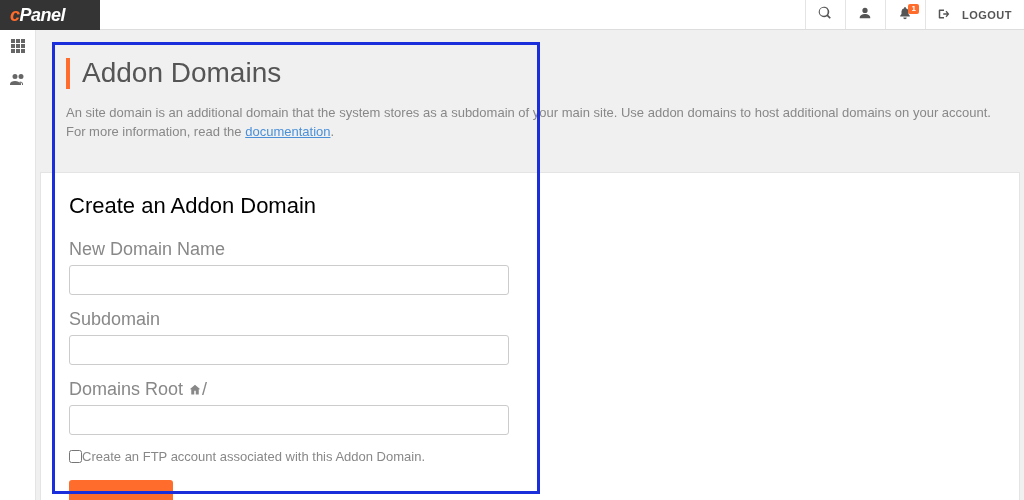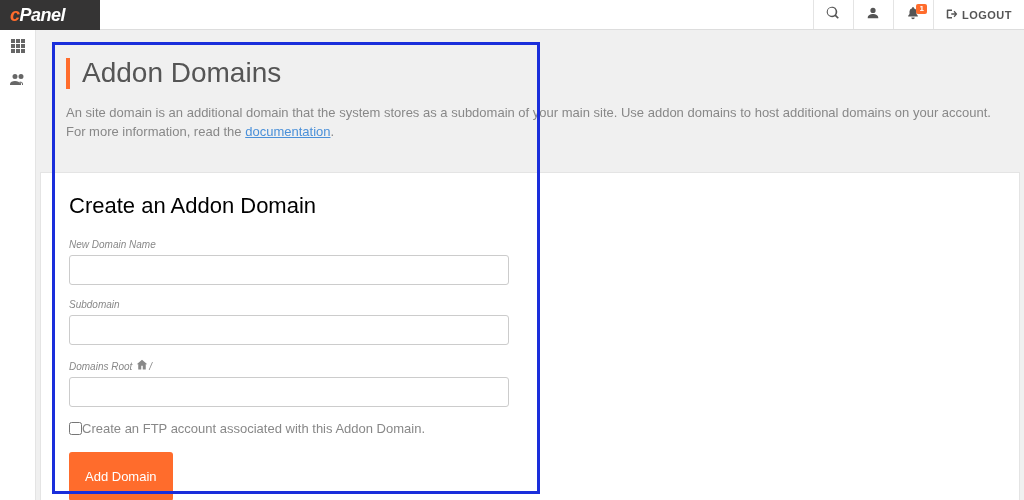--- a/index.html
+++ b/index.html
@@ -62,21 +62,21 @@
   .logout-btn {
     border-left: 1px solid #e4e4e4;
     display: flex;
     align-items: center;
     padding: 0 12px;
     font-size: 11px;
     font-weight: 600;
     letter-spacing: 0.5px;
     color: #555;
     cursor: pointer;
-    gap: 4px;
+    gap: 12px;
   }
   .logout-btn svg { width: 12px; height: 12px; fill: #555; }
 
   
   .sidebar {
     position: absolute;
     top: 30px;
     left: 0;
     width: 36px;
     bottom: 0;
@@ -129,25 +129,24 @@
     padding: 20px 28px 22px 28px;
   }
   h2 {
     font-weight: 300;
     font-size: 22px;
     color: #000000;
     margin-bottom: 20px;
   }
   .form-group { margin-bottom: 14px; }
   .form-label {
-    font-size: 10px;
+    font-size: 18px;
     color: #888;
     display: block;
     margin-bottom: 5px;
-    font-style: italic;
   }
   .form-label .home-icon svg { width: 12px; height: 12px; fill: #888; vertical-align: -1px; margin: 0 1px; }
   .form-label .slash { color: #888; }
   .form-input {
     width: 440px;
     height: 30px;
     border: 1px solid #ccc;
     border-radius: 3px;
     padding: 4px 8px;
     font-size: 13px;

